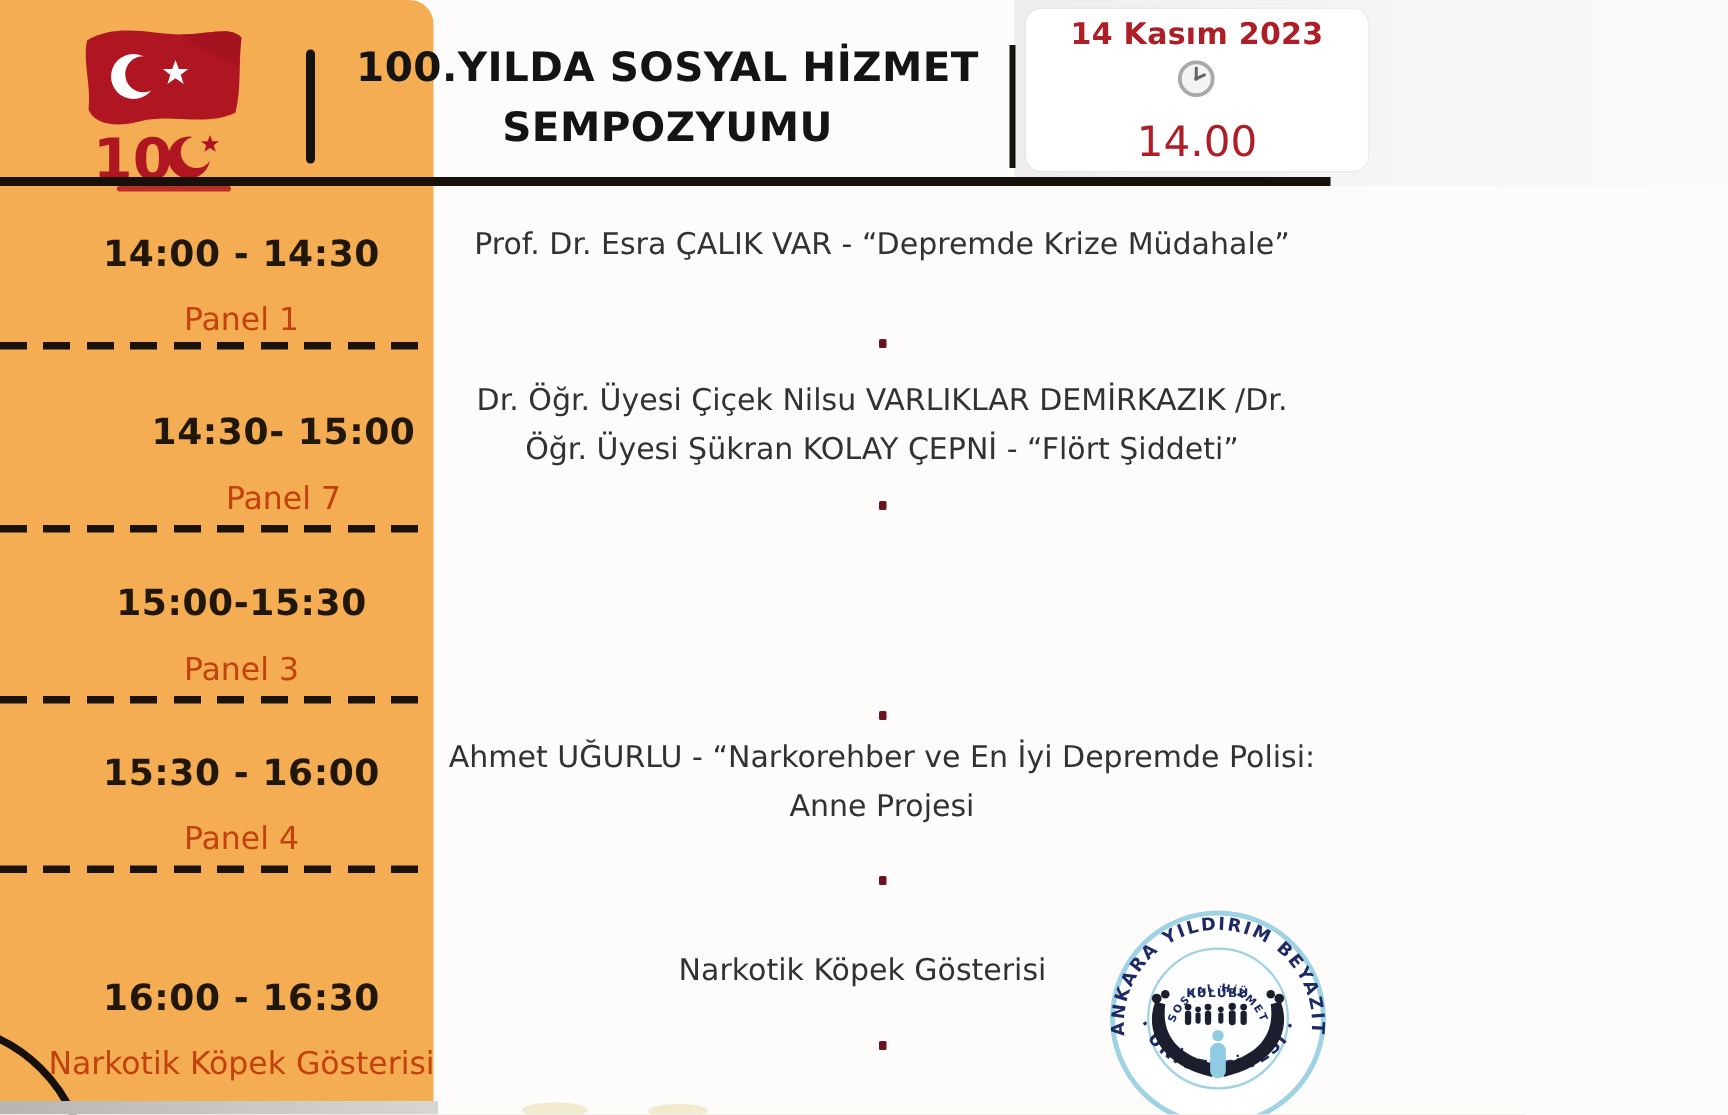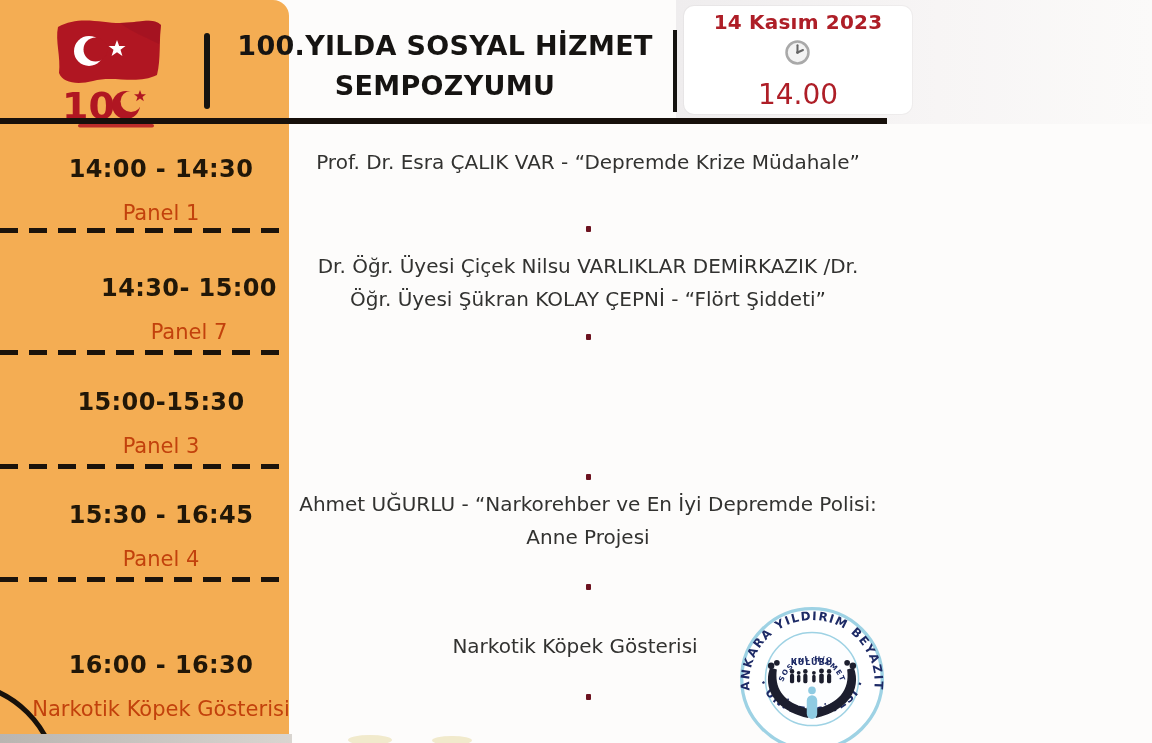--- a/index.html
+++ b/index.html
@@ -132,21 +132,21 @@
   </div>
   <div class="dash-sep" style="top:350px;"></div>
 
   <div class="slot" style="top:355px;height:106px;">
     <div class="slot-time">15:00-15:30</div>
     <div class="slot-label">Panel 3</div>
   </div>
   <div class="dash-sep" style="top:464px;"></div>
 
   <div class="slot" style="top:469px;height:105px;">
-    <div class="slot-time">15:30 - 16:45</div>
+    <div class="slot-time">15:30 - 16:00</div>
     <div class="slot-label">Panel 4</div>
   </div>
   <div class="dash-sep" style="top:577px;"></div>
 
   <div class="slot" style="top:584px;height:140px;">
     <div class="slot-time">16:00 - 16:30</div>
     <div class="slot-label">Narkotik Köpek Gösterisi</div>
   </div>
 
   <div class="session" style="top:146px;">

